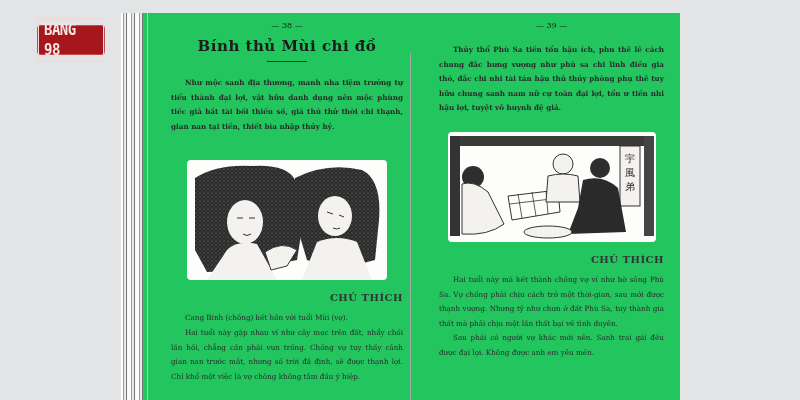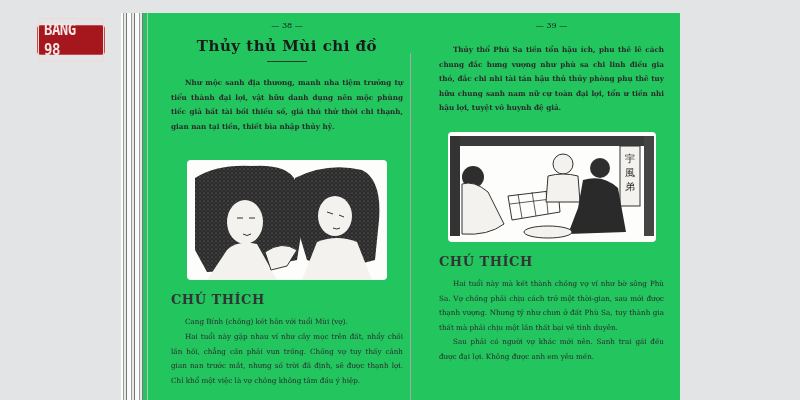--- a/index.html
+++ b/index.html
@@ -38,39 +38,39 @@
   .page.right { left:318px; width:225px; }
   .pnum { text-align:center; font-size:8px; margin-top:8px; height:10px; }
   .title { text-align:center; font-weight:bold; font-size:15px; letter-spacing:0.5px; margin-top:6px; }
   .title-rule { width:40px; height:1px; background:#333; margin:6px auto 0; }
   .para { font-size:7.2px; line-height:14.6px; text-align:justify; text-indent:14px; margin:0; font-weight:bold; color:#2a2a2a; }
   .intro-left { margin-top:14px; }
   .intro-right { margin-top:12px; }
   .illus { position:relative; border-radius:4px; overflow:hidden; }
   .illus-left { margin:26px auto 0; width:200px; height:120px; }
   .illus-right { margin:16px auto 0; width:208px; height:110px; }
-  .section { text-align:left; font-size:13px; margin-top:12px; letter-spacing:0.5px; font-weight:bold; color:#333; }
+  .section { text-align:right; font-size:10px; margin-top:12px; letter-spacing:0.5px; font-weight:bold; color:#333; }
   .notes { margin-top:8px; }
   .notes .para { font-weight:normal; }
 </style>
 </head>
 <body>
 
 <div class="logo">
   <div class="logo-inner">BANG 98</div>
 </div>
 
 <div class="book">
   <div class="spine"></div>
   <div class="spine-line"></div>
   <div class="divider"></div>
 
   <div class="page left">
     <div class="pnum">— 38 —</div>
-    <div class="title">Thủy thủ Mùi chi đồ</div>
+    <div class="title">Bính thủ Mùi chi đồ</div>
     <div class="title-rule"></div>
     <p class="para intro-left">Như mộc sanh địa thương, manh nha tiệm trưởng tự tiểu thành đại lợi, vật hữu danh dụng nên mộc phùng tiếc giả bất tài bồi thiếu số, giá thú thử thời chi thạnh, gian nan tại tiền, thiết bìa nhập thủy hỷ.</p>
     <div class="illus illus-left">
       <svg width="200" height="120" viewBox="0 0 200 120">
         <defs>
           <pattern id="grain" width="4" height="4" patternUnits="userSpaceOnUse">
             <rect width="4" height="4" fill="#2b2b2b"></rect>
             <circle cx="1" cy="1" r="0.6" fill="#888"></circle>
             <circle cx="3" cy="3" r="0.5" fill="#666"></circle>
           </pattern>

